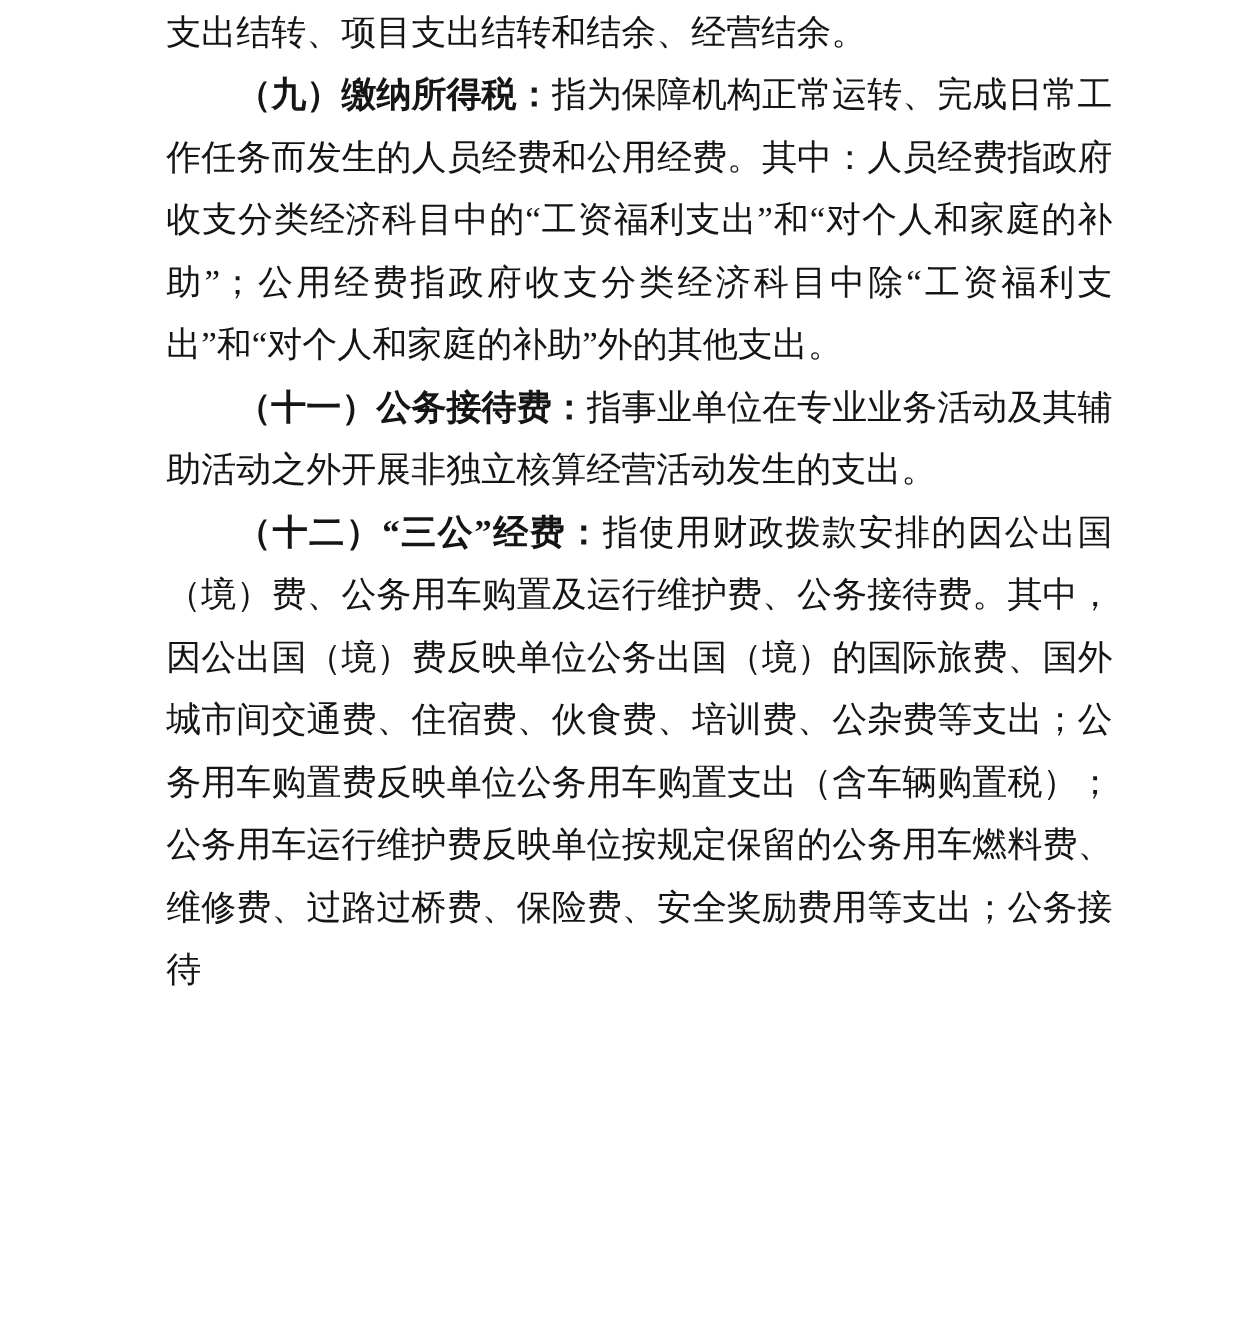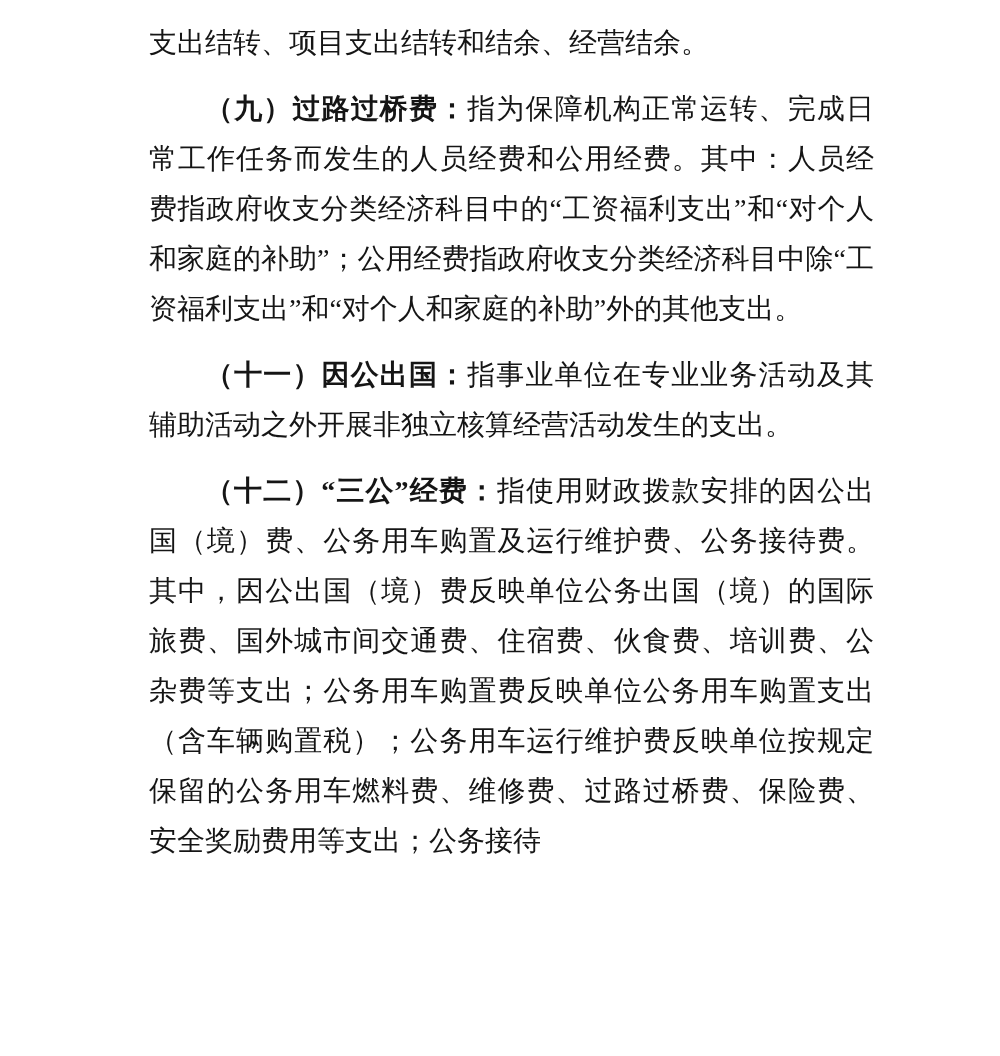--- a/index.html
+++ b/index.html
@@ -14,21 +14,21 @@
     background: #ffffff;
     overflow: hidden;
     box-sizing: border-box;
     padding: 2px 110px 0 133px;
     font-family: "Liberation Serif", "DejaVu Serif", serif;
     font-size: 28px;
     line-height: 50px;
     color: #151515;
   }
   .para {
-    margin: 16px;
+    margin: 0;
     padding: 0;
     text-align: justify;
     text-indent: 2em;
     word-break: break-all;
   }
   .para.continuation {
     text-indent: 0;
   }
   .head {
     font-weight: bold;
@@ -36,20 +36,20 @@
 </style>
 </head>
 <body>
 
 <div class="page">
 
   <p class="para continuation"><span>支出结转、项目支出结转和结余、经营结余。</span></p>
 
 
 
-  <p class="para"><span class="head">（九）过路过桥费：</span><span>指为保障机构正常运转、完成日常工作任务而发生的人员经费和公用经费。其中：人员经费指政府收支分类经济科目中的“工资福利支出”和“对个人和家庭的补助”；公用经费指政府收支分类经济科目中除“工资福利支出”和“对个人和家庭的补助”外的其他支出。</span></p>
+  <p class="para"><span class="head">（九）缴纳所得税：</span><span>指为保障机构正常运转、完成日常工作任务而发生的人员经费和公用经费。其中：人员经费指政府收支分类经济科目中的“工资福利支出”和“对个人和家庭的补助”；公用经费指政府收支分类经济科目中除“工资福利支出”和“对个人和家庭的补助”外的其他支出。</span></p>
 
 
-  <p class="para"><span class="head">（十一）因公出国：</span><span>指事业单位在专业业务活动及其辅助活动之外开展非独立核算经营活动发生的支出。</span></p>
+  <p class="para"><span class="head">（十一）公务接待费：</span><span>指事业单位在专业业务活动及其辅助活动之外开展非独立核算经营活动发生的支出。</span></p>
 
   <p class="para"><span class="head">（十二）“三公”经费：</span><span>指使用财政拨款安排的因公出国（境）费、公务用车购置及运行维护费、公务接待费。其中，因公出国（境）费反映单位公务出国（境）的国际旅费、国外城市间交通费、住宿费、伙食费、培训费、公杂费等支出；公务用车购置费反映单位公务用车购置支出（含车辆购置税）；公务用车运行维护费反映单位按规定保留的公务用车燃料费、维修费、过路过桥费、保险费、安全奖励费用等支出；公务接待</span></p>
 
 </div>
 
 </body></html>

